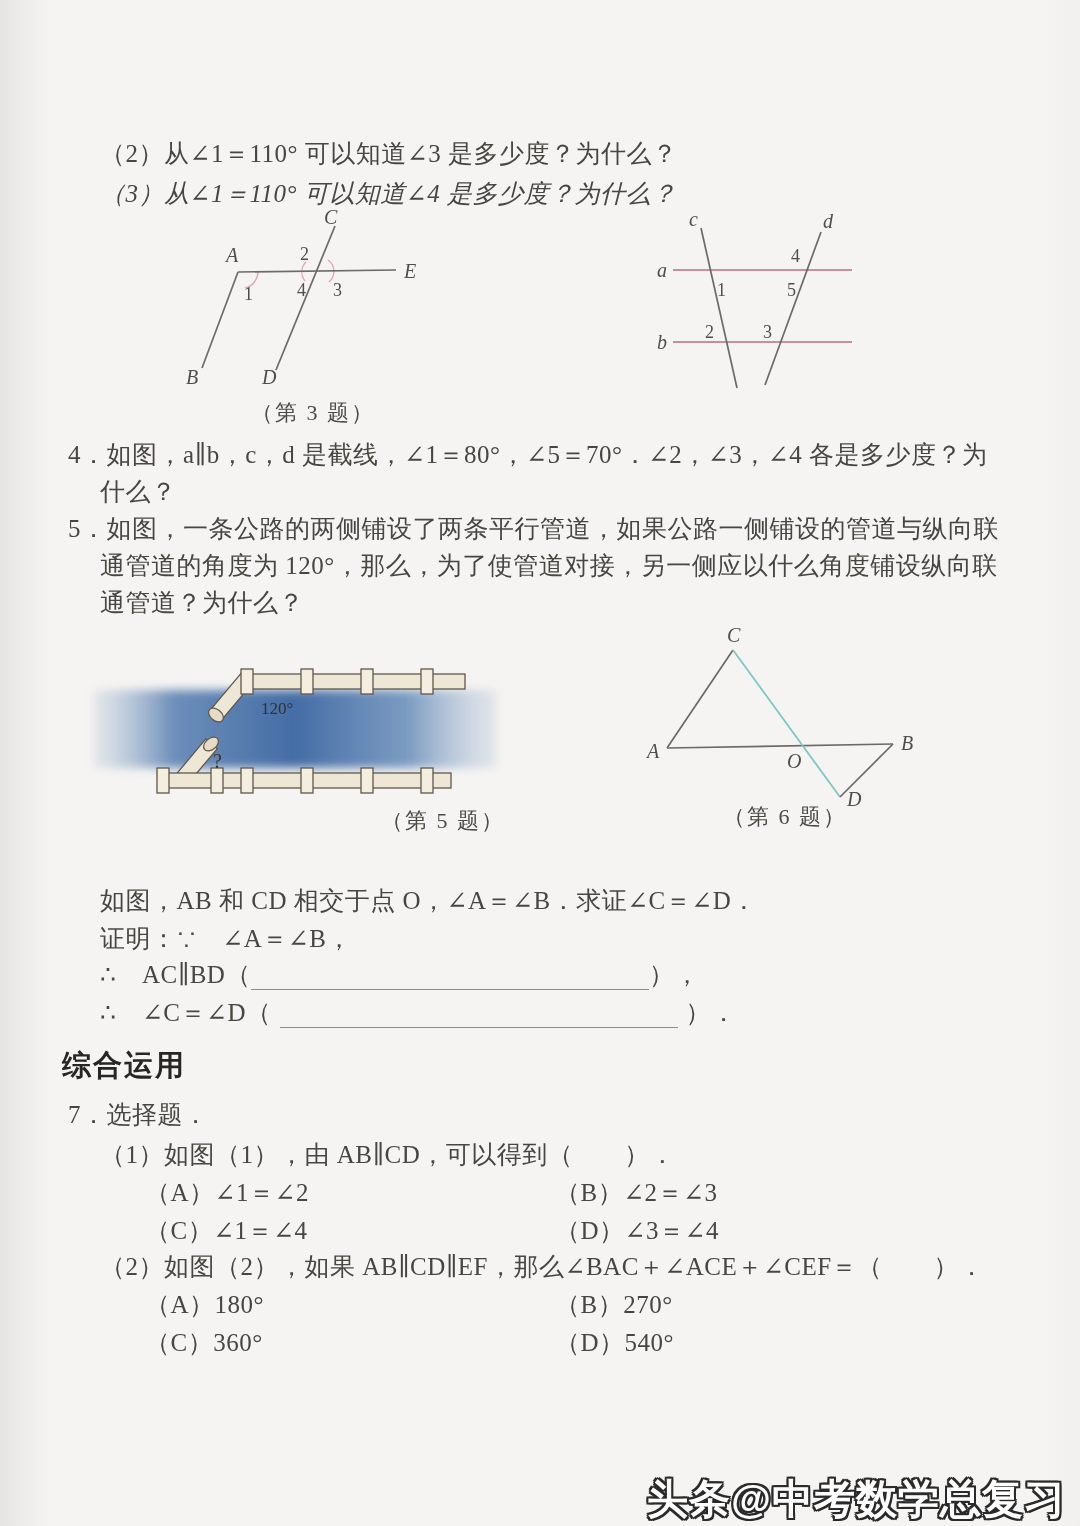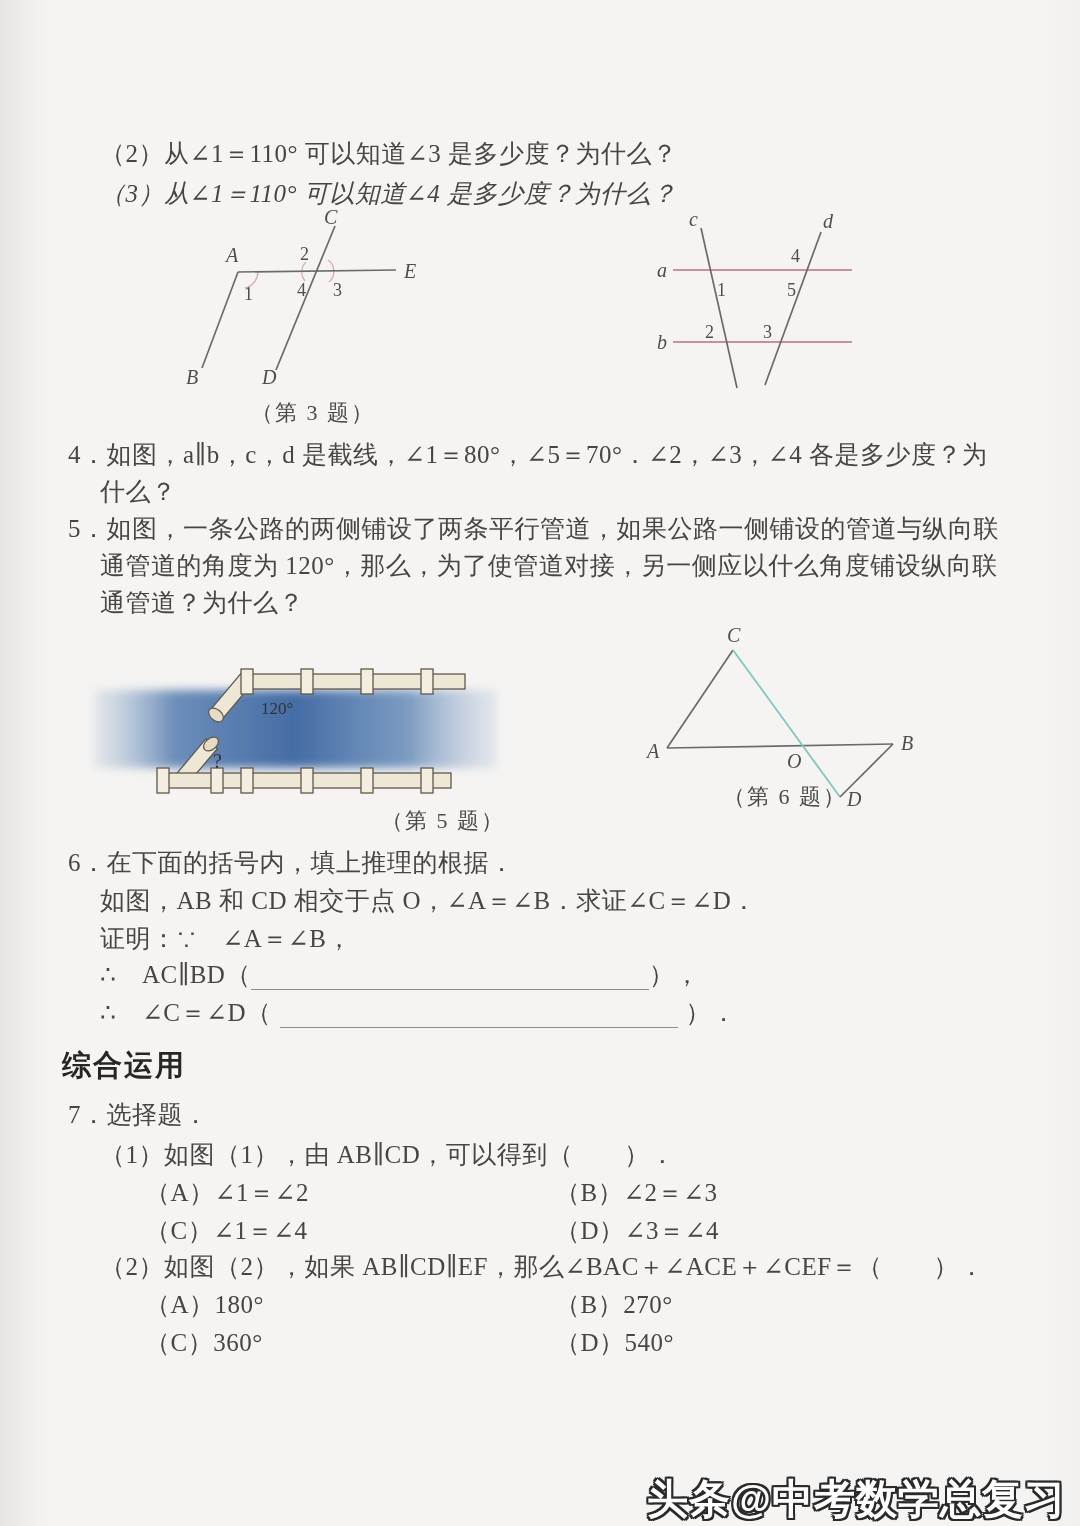--- a/index.html
+++ b/index.html
@@ -147,23 +147,22 @@
       <line x1="32" y1="126" x2="98" y2="28" stroke="#6b6a66" stroke-width="1.7"></line>
       <line x1="98" y1="28" x2="205" y2="175" stroke="#7cc8c2" stroke-width="1.8"></line>
       <line x1="258" y1="122" x2="205" y2="175" stroke="#6b6a66" stroke-width="1.7"></line>
       <text x="12" y="136" class="svglabel">A</text>
       <text x="266" y="128" class="svglabel">B</text>
       <text x="92" y="20" class="svglabel">C</text>
       <text x="212" y="184" class="svglabel">D</text>
       <text x="152" y="146" class="svglabel">O</text>
     </svg>
   </div>
-  <div class="fig-caption" style="left:635px;top:782px;width:300px;font-family:Liberation Serif, serif;">（第 6 题）</div>
+  <div class="fig-caption" style="left:635px;top:802px;width:300px;font-family:Liberation Serif, serif;">（第 6 题）</div>
 
-  <div class="tl" style="left:68px;top:848px;">6．在下面的括号内，填上推理的根据．</div>
   <div class="tl" style="left:100px;top:886px;">如图，AB 和 CD 相交于点 O，∠A＝∠B．求证∠C＝∠D．</div>
   <div class="tl" style="left:100px;top:924px;text-align:center;">证明：∵　∠A＝∠B，</div>
   <div class="tl proofrow" style="left:100px;top:960px;text-align:center;">
     <span>∴　AC∥BD（</span>
       <span class="blankline" style="width:398px;"></span>
       <span>），</span>
   </div>
   <div class="tl proofrow" style="left:100px;top:998px;gap:8px;">
     <span>∴　∠C＝∠D（</span>
       <span class="blankline" style="width:398px;"></span>

